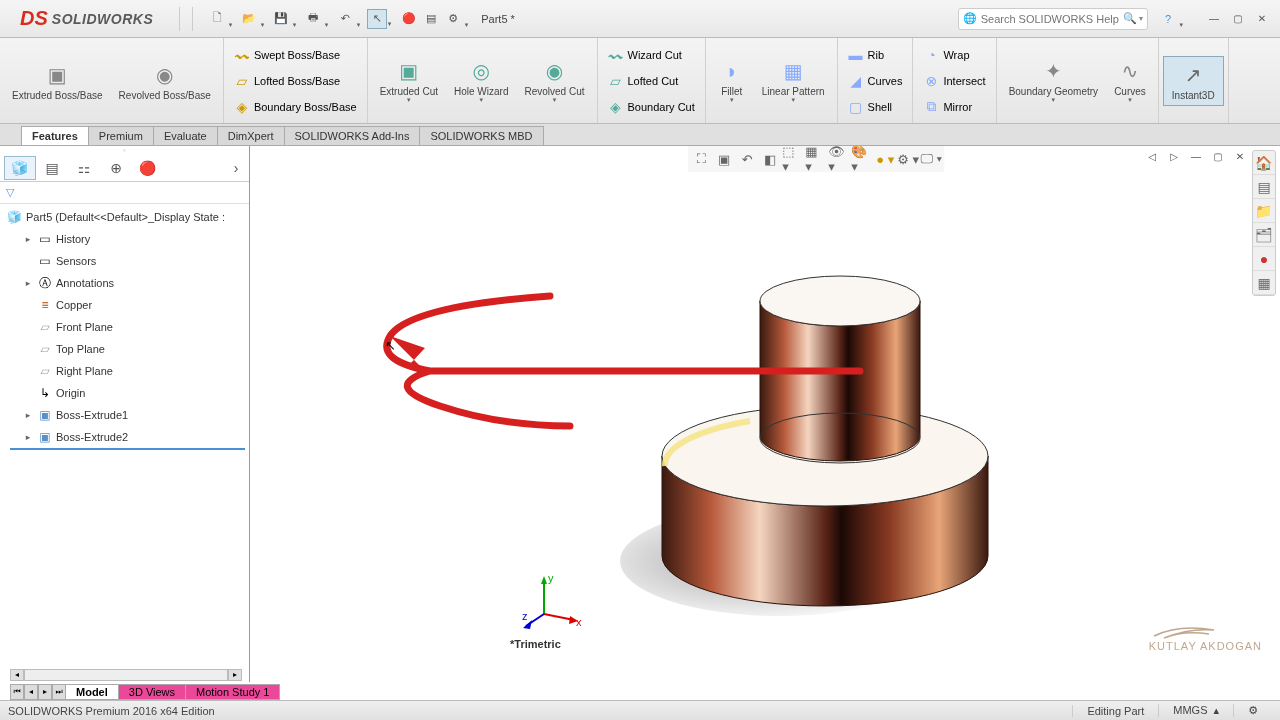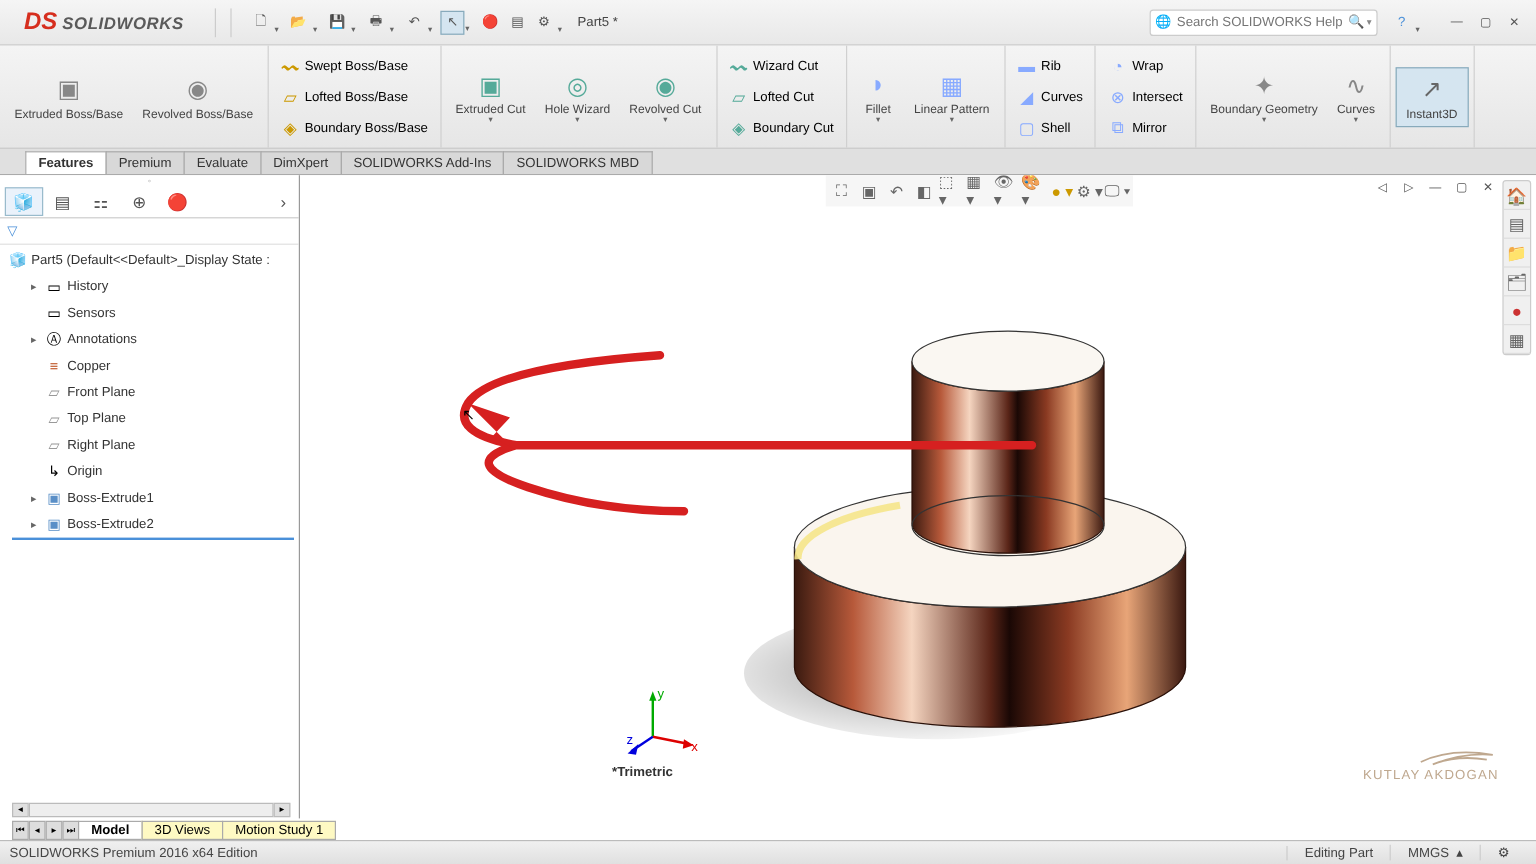--- a/index.html
+++ b/index.html
@@ -52,29 +52,29 @@
 
 .viewport { flex:1; background:#fff; position:relative; overflow:hidden; }
 .hud { position:absolute; right:4px; top:4px; width:24px; background:#f0f0f0; border:1px solid #ccc; border-radius:3px; }
 .hud-btn { width:100%; height:24px; display:flex; align-items:center; justify-content:center; font-size:14px; cursor:pointer; color:#666; border-bottom:1px solid #ddd; }
 .view-toolbar { position:absolute; top:0; left:50%; transform:translateX(-30%); height:26px; display:flex; align-items:center; gap:1px; background:rgba(240,240,240,0.6); padding:2px; }
 .vt-btn { width:22px; height:22px; display:flex; align-items:center; justify-content:center; color:#666; font-size:13px; cursor:pointer; }
 .view-doc-ctrls { position:absolute; top:2px; right:32px; display:flex; gap:6px; }
 
 .triad { position:absolute; left:272px; bottom:50px; }
 .view-label { position:absolute; left:260px; bottom:32px; font-weight:bold; font-size:11px; color:#333; }
-.watermark { position:absolute; right:31px; bottom:30px; text-align:right; color:#bfa88f; font-size:11px; letter-spacing:1px; font-family:Arial; }
+.watermark { position:absolute; right:18px; bottom:30px; color:#bfa88f; font-size:11px; letter-spacing:1px; font-family:Arial; }
 
 .hbar { position:absolute; bottom:38px; left:10px; width:232px; height:14px; display:flex; align-items:center; }
 .hbar-track { flex:1; height:12px; background:#eee; border:1px solid #bbb; }
 .hbar-arrow { width:14px; height:12px; background:#e0e0e0; border:1px solid #bbb; text-align:center; font-size:8px; line-height:10px; }
 
 .bottom-tabs { position:absolute; bottom:20px; left:10px; height:18px; display:flex; align-items:flex-end; }
 .bt-ctrl { width:14px; height:16px; background:#ddd; border:1px solid #aaa; font-size:8px; text-align:center; line-height:14px; }
-.bt-tab { padding:1px 10px; border:1px solid #aaa; background:#fef9c3; margin-left:-1px; font-size:11px; }
+.bt-tab { padding:1px 10px; border:1px solid #aaa; background:#ec4899; margin-left:-1px; font-size:11px; }
 .bt-tab.active { background:#fff; font-weight:bold; }
 
 .statusbar { position:absolute; bottom:0; left:0; right:0; height:20px; background:linear-gradient(#f0f0f0,#e0e0e0); border-top:1px solid #bbb; display:flex; align-items:center; padding:0 8px; font-size:11px; color:#444; }
 .status-right { margin-left:auto; display:flex; align-items:center; }
 .sr-cell { border-left:1px solid #ccc; padding:0 14px; }
 
 .model-svg { position:absolute; left:300px; top:60px; }
 .arrow-svg { position:absolute; left:120px; top:130px; pointer-events:none; }
 .cursor { position:absolute; left:135px; top:192px; font-size:13px; pointer-events:none; }
 </style>

